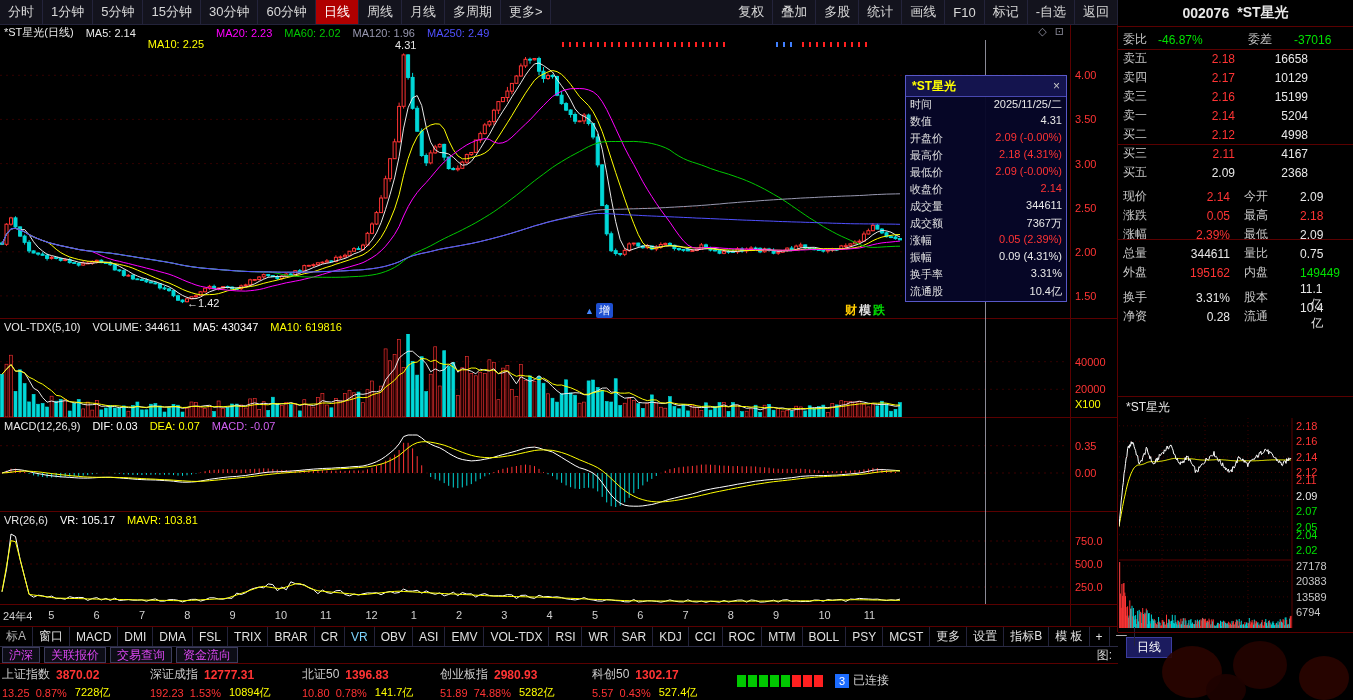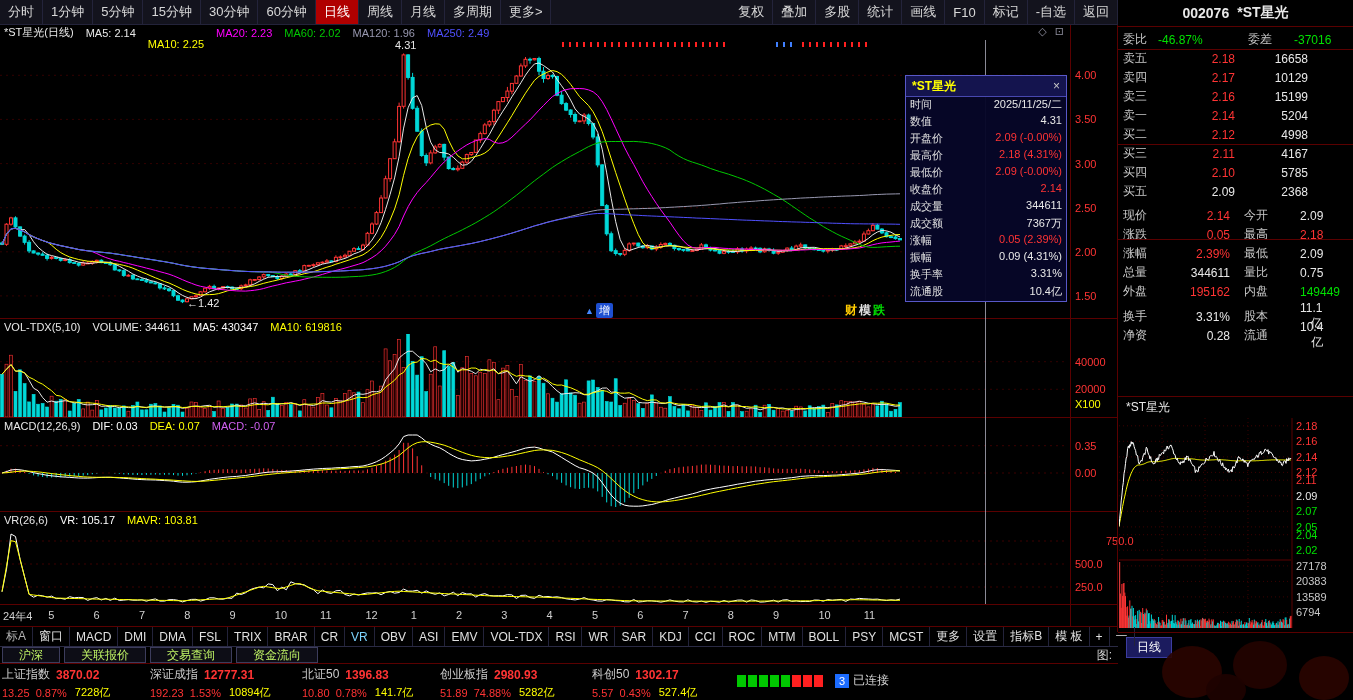--- a/index.html
+++ b/index.html
@@ -58,21 +58,21 @@
 #svg-mini{left:1119px;top:418px}
 #mini-labels{position:absolute;left:1296px;top:0;width:56px}
 .mlab{position:absolute;font-size:11px;color:#c8c8c8}
 #period-tab{position:absolute;left:1126px;top:637px;padding:1px 10px;background:#1b1b5e;border:1px solid #3c3ca0;color:#fff;font-size:12px}
 #indicator-bar{position:absolute;left:0;top:627px;width:1118px;height:19px;display:flex;justify-content:space-between;align-items:center;font-size:12px}
 #indicator-items,#indicator-right{display:flex;height:100%;align-items:center}
 .ind-item{padding:0 6px;border-right:1px solid #23233a;color:#e0e0e0;white-space:nowrap;display:flex;align-items:center;height:100%}
 .ind-item.active{color:#7dd3fc}
 #bottom-tabs{position:absolute;left:0;top:647px;width:1118px;height:16px;display:flex;align-items:center;justify-content:space-between;padding-right:6px;box-sizing:border-box}
 #bottom-tabs-left{display:flex;align-items:center;padding-left:2px}
-.btab{border:1px solid #3c3c5c;background:#0d0d16;padding:0 16px;margin-right:4px;font-size:12px;color:#bef264;height:14px;display:flex;align-items:center}
+.btab{border:1px solid #3c3c5c;background:#0d0d16;padding:0 6px;margin-right:4px;font-size:12px;color:#d946ef;height:14px;display:flex;align-items:center}
 #map-label{color:#d0d0d0;font-size:12px}
 #status-bar{position:absolute;left:0;top:664px;width:1353px;height:36px;background:#000}
 .idx-block{position:absolute;top:2px}
 .idx-l1{display:flex;align-items:center}
 .idx-name{color:#cccccc;font-size:12px}
 .idx-val{color:#ff3434;font-size:12px;font-weight:bold;margin-left:6px}
 .idx-l2{display:flex;align-items:center;margin-top:2px;font-size:11px}
 .idx-chg{color:#ff3434;white-space:pre}
 .idx-amt{color:#ffff00;margin-left:8px}
 #conn-area{position:absolute;left:737px;top:8px;display:flex;align-items:center}
@@ -1041,21 +1041,21 @@
     <div class="ytick" style="top: 113px;">3.50</div>
     <div class="ytick" style="top: 158px;">3.00</div>
     <div class="ytick" style="top: 202px;">2.50</div>
     <div class="ytick" style="top: 246px;">2.00</div>
     <div class="ytick" style="top: 290px;">1.50</div>
     <div class="ytick" style="top: 356px;">40000</div>
     <div class="ytick" style="top: 383px;">20000</div>
     <div class="ytick" style="top: 398px; color: rgb(255, 255, 0);">X100</div>
     <div class="ytick" style="top: 440px;">0.35</div>
     <div class="ytick" style="top: 467px;">0.00</div>
-    <div class="ytick" style="top: 535px; margin-left: 31px;">750.0</div>
+    <div class="ytick" style="top: 535px;">750.0</div>
     <div class="ytick" style="top: 558px;">500.0</div>
     <div class="ytick" style="top: 581px;">250.0</div>
   </div>
 <div id="crosshair"></div>
 
 <div id="badge-inc">
   <span class="tri">▲</span>
   <span class="txt">增</span>
 </div>
 <div id="ad-text"><span style="color: rgb(255, 204, 0);">财</span><span style="color: rgb(224, 224, 224);">模</span><span style="color: rgb(0, 225, 0);">跌</span></div>
@@ -1150,25 +1150,20 @@
     <div id="buy-rows">
         <div class="lrow">
           <span class="l-lbl">买二</span>
           <span class="l-prc" style="color: rgb(255, 52, 52);">2.12</span>
           <span class="l-vol">4998</span>
         </div>
         <div class="lrow">
           <span class="l-lbl">买三</span>
           <span class="l-prc" style="color: rgb(255, 52, 52);">2.11</span>
           <span class="l-vol">4167</span>
-        </div>
-        <div class="lrow">
-          <span class="l-lbl">买四</span>
-          <span class="l-prc" style="color: rgb(255, 52, 52);">2.10</span>
-          <span class="l-vol">5785</span>
         </div>
         <div class="lrow">
           <span class="l-lbl">买五</span>
           <span class="l-prc" style="color: rgb(232, 232, 232);">2.09</span>
           <span class="l-vol">2368</span>
         </div>
       </div>
     <div style="height:5px"></div>
     <div id="stats-rows">
         <div class="srow">

